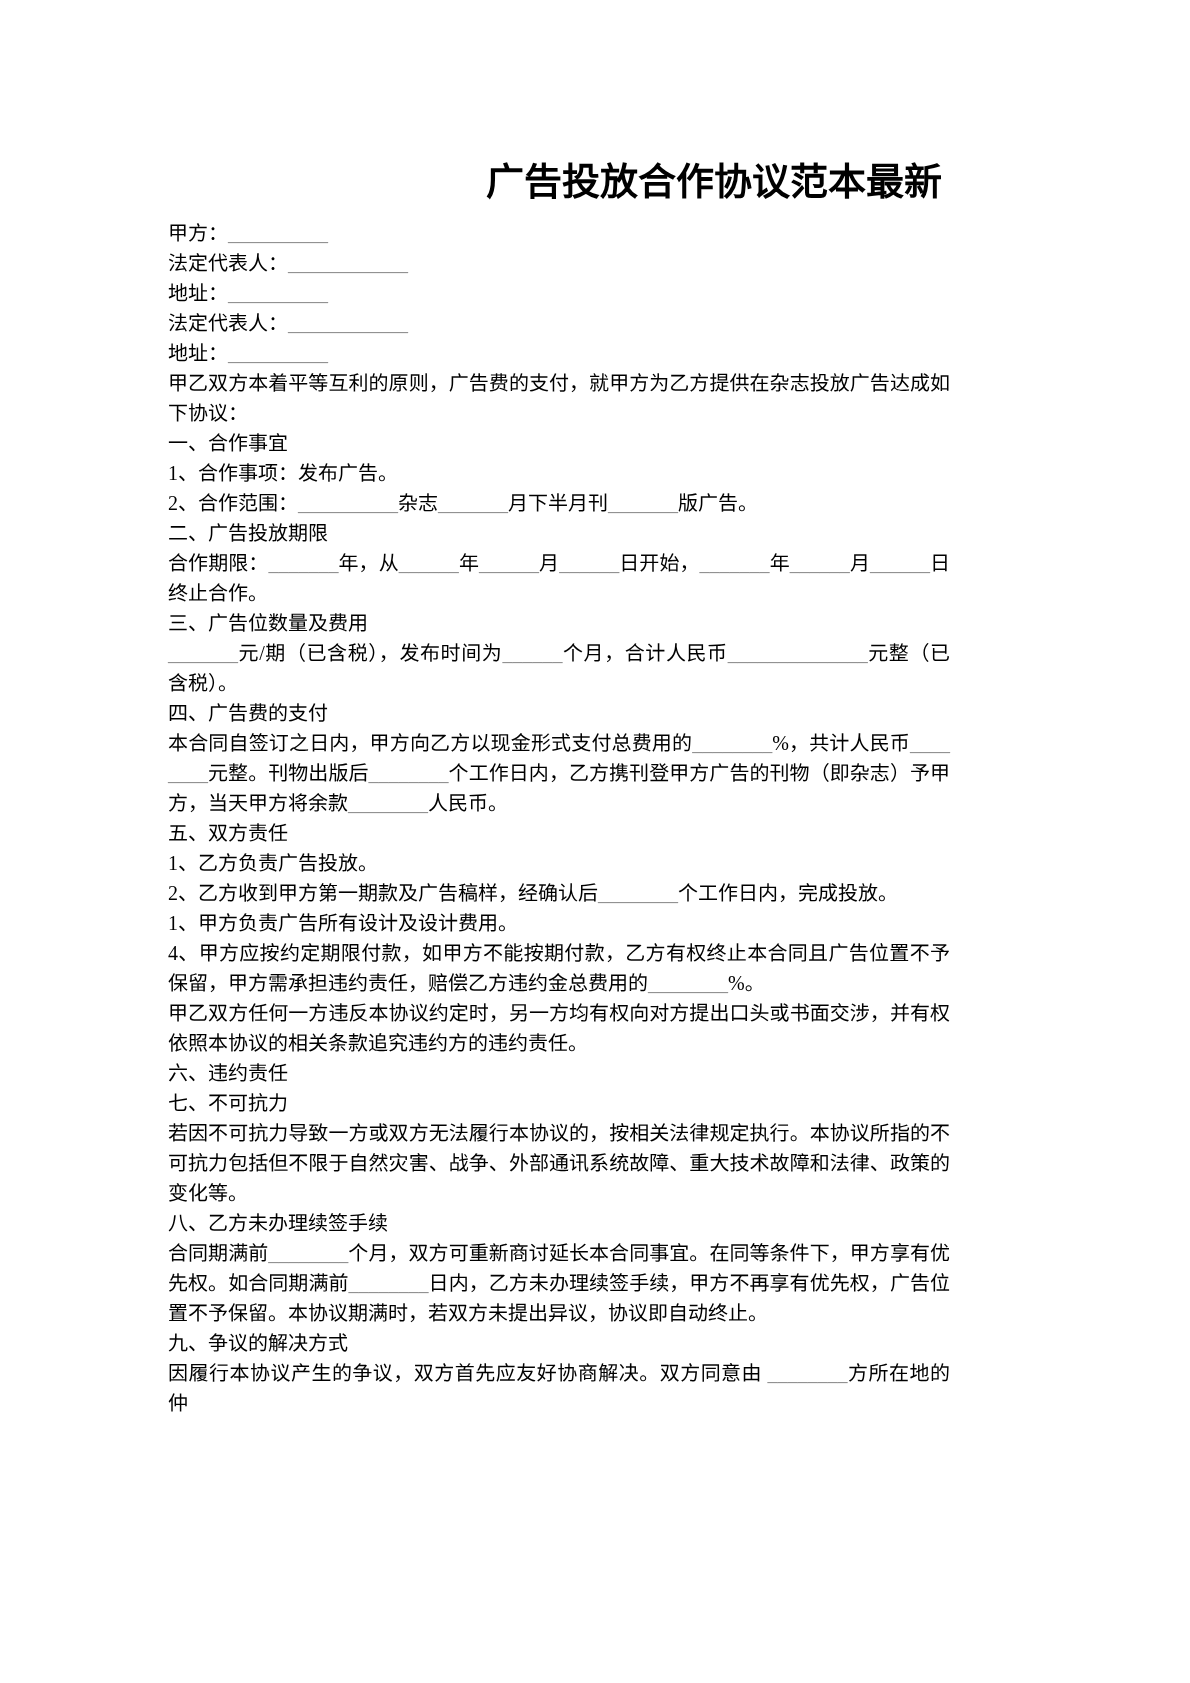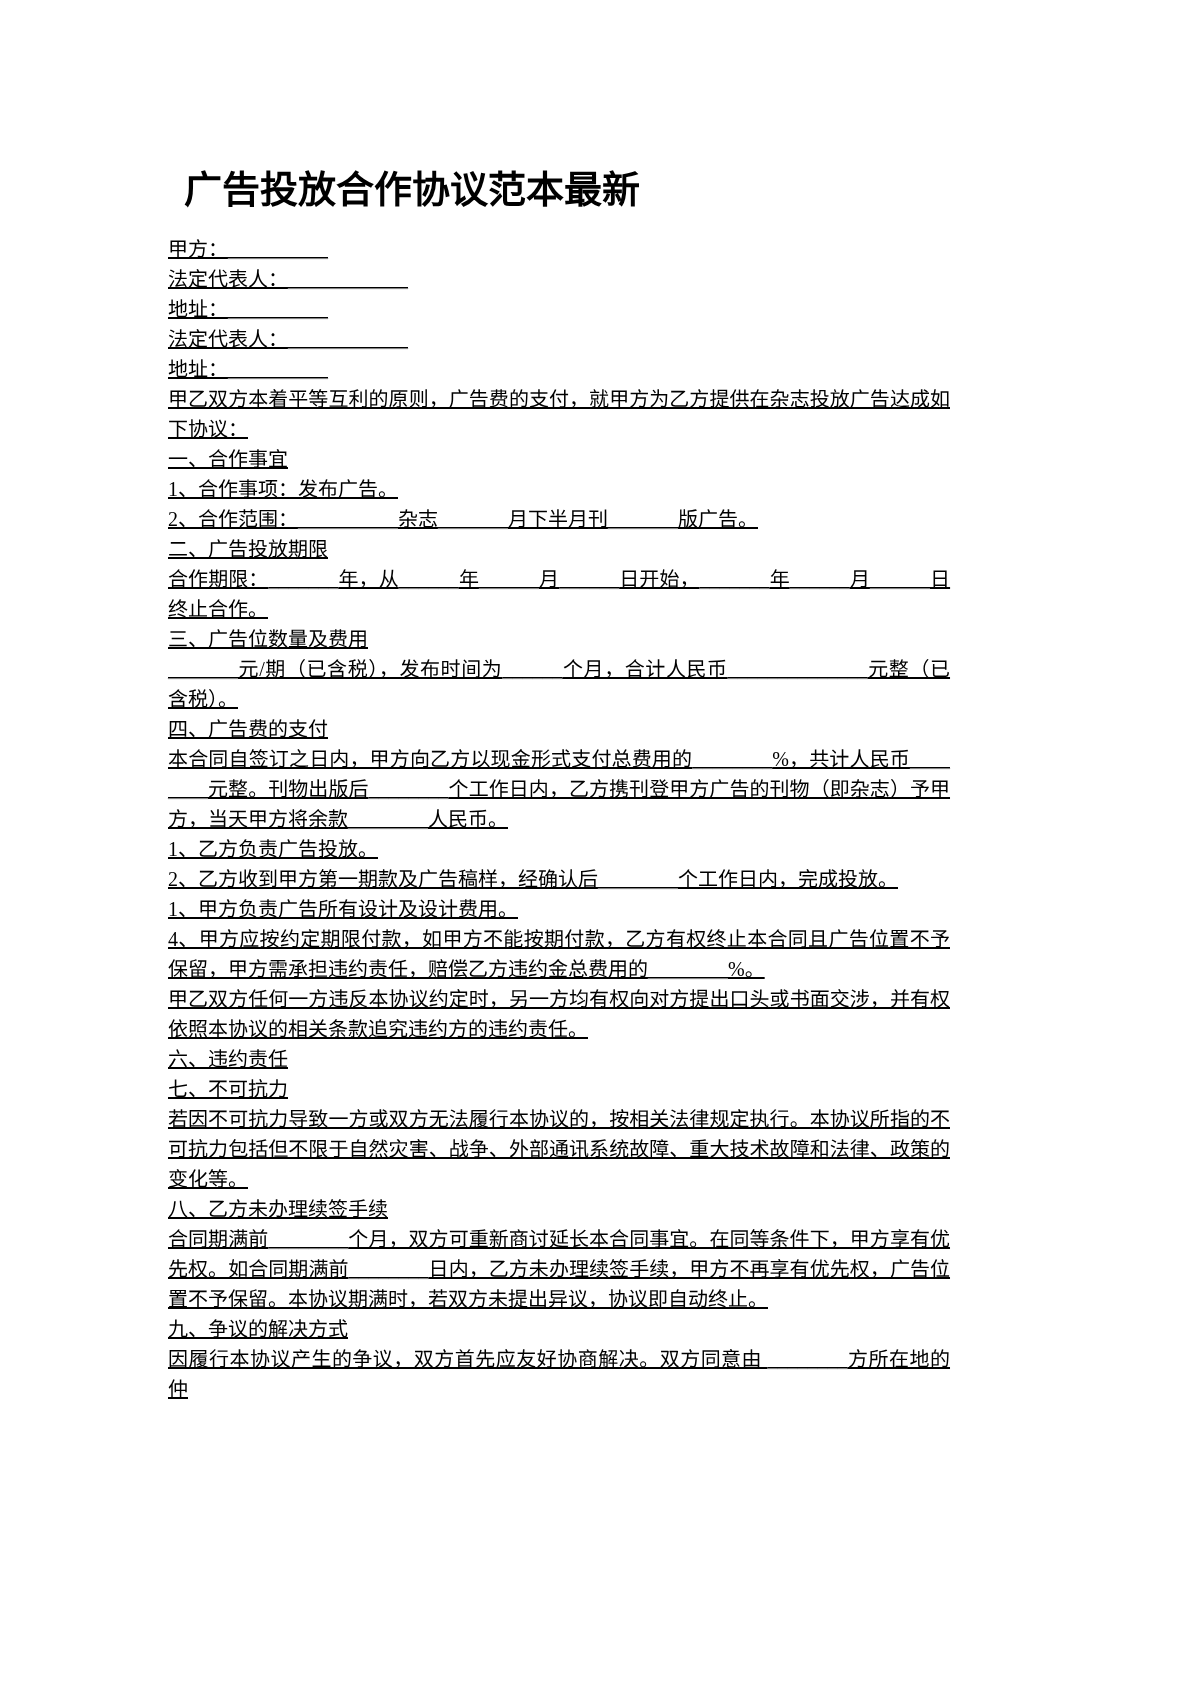--- a/index.html
+++ b/index.html
@@ -16,31 +16,30 @@
   }
   .page {
     position: absolute;
     left: 168px;
     top: 0;
     width: 782px;
     padding-top: 146px;
     box-sizing: content-box;
   }
   .title {
-    margin: 16px;
+    margin: 8px;
     font-size: 38px;
     line-height: 56px;
     font-weight: bold;
-    text-align: left;
+    text-align: right;
     color: #000000;
     white-space: nowrap;
   }
   .doc-body {
     margin-top: 3px;
-    text-decoration: underline;
   }
   .para {
     margin: 0;
     font-size: 20px;
     line-height: 30px;
     text-align: justify;
     color: #000000;
     word-break: break-all;
   }
   .blank {
@@ -62,20 +61,21 @@
       <p class="para">甲乙双方本着平等互利的原则，广告费的支付，就甲方为乙方提供在杂志投放广告达成如下协议：</p>
       <p class="para">一、合作事宜</p>
       <p class="para">1、合作事项：发布广告。</p>
       <p class="para">2、合作范围：<span class="blank">__________</span>杂志<span class="blank">_______</span>月下半月刊<span class="blank">_______</span>版广告。</p>
       <p class="para">二、广告投放期限</p>
       <p class="para">合作期限：<span class="blank">_______</span>年，从<span class="blank">______</span>年<span class="blank">______</span>月<span class="blank">______</span>日开始，<span class="blank">_______</span>年<span class="blank">______</span>月<span class="blank">______</span>日终止合作。</p>
       <p class="para">三、广告位数量及费用</p>
       <p class="para"><span class="blank">_______</span>元/期（已含税），发布时间为<span class="blank">______</span>个月，合计人民币<span class="blank">______________</span>元整（已含税）。</p>
       <p class="para">四、广告费的支付</p>
       <p class="para">本合同自签订之日内，甲方向乙方以现金形式支付总费用的<span class="blank">________</span>%，共计人民币<span class="blank">________</span>元整。刊物出版后<span class="blank">________</span>个工作日内，乙方携刊登甲方广告的刊物（即杂志）予甲方，当天甲方将余款<span class="blank">________</span>人民币。</p>
+      <p class="para">五、双方责任</p>
       <p class="para">1、乙方负责广告投放。</p>
       <p class="para">2、乙方收到甲方第一期款及广告稿样，经确认后<span class="blank">________</span>个工作日内，完成投放。</p>
       <p class="para">1、甲方负责广告所有设计及设计费用。</p>
       <p class="para">4、甲方应按约定期限付款，如甲方不能按期付款，乙方有权终止本合同且广告位置不予保留，甲方需承担违约责任，赔偿乙方违约金总费用的<span class="blank">________</span>%。</p>
       <p class="para">甲乙双方任何一方违反本协议约定时，另一方均有权向对方提出口头或书面交涉，并有权依照本协议的相关条款追究违约方的违约责任。</p>
       <p class="para">六、违约责任</p>
       <p class="para">七、不可抗力</p>
       <p class="para">若因不可抗力导致一方或双方无法履行本协议的，按相关法律规定执行。本协议所指的不可抗力包括但不限于自然灾害、战争、外部通讯系统故障、重大技术故障和法律、政策的变化等。</p>
       <p class="para">八、乙方未办理续签手续</p>
       <p class="para">合同期满前<span class="blank">________</span>个月，双方可重新商讨延长本合同事宜。在同等条件下，甲方享有优先权。如合同期满前<span class="blank">________</span>日内，乙方未办理续签手续，甲方不再享有优先权，广告位置不予保留。本协议期满时，若双方未提出异议，协议即自动终止。</p>

